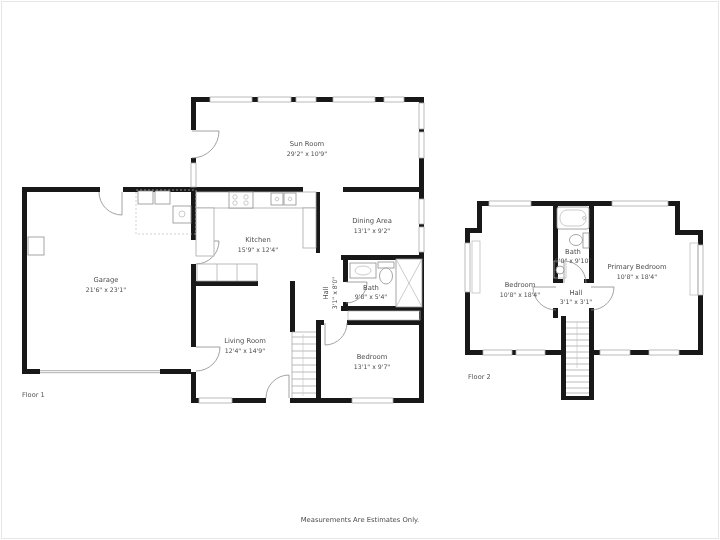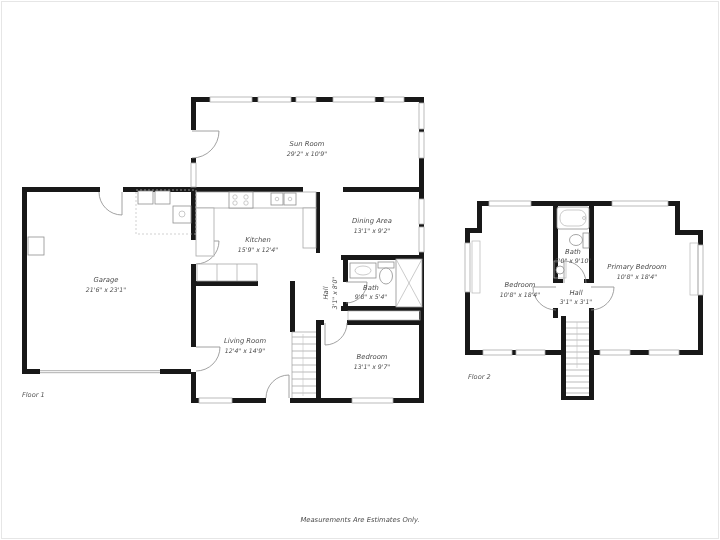--- a/index.html
+++ b/index.html
@@ -1,17 +1,17 @@
 <!DOCTYPE html>
 <html><head>
 <meta charset="utf-8">
 <style>
   html,body{margin:0;padding:0;background:#fff;}
   #canvas{position:relative;width:720px;height:540px;background:#ffffff;overflow:hidden;
-          font-family:"DejaVu Sans", sans-serif;font-style:italic;}
+          font-family:"DejaVu Sans", sans-serif;}
   svg{display:block;}
   text{fill:#4d4d4d;}
   .room-name{font-size:6.8px;}
   .room-dims{font-size:6.2px;}
   .floor-label{font-size:6.6px;fill:#555;}
   .disclaimer{font-size:6.8px;fill:#4d4d4d;}
   .wall{fill:#181818;}
   .gap{fill:#ffffff;}
   .win{fill:#ffffff;stroke:#ababab;stroke-width:0.8;}
   .fix{fill:#ffffff;stroke:#8f8f8f;stroke-width:0.8;}

